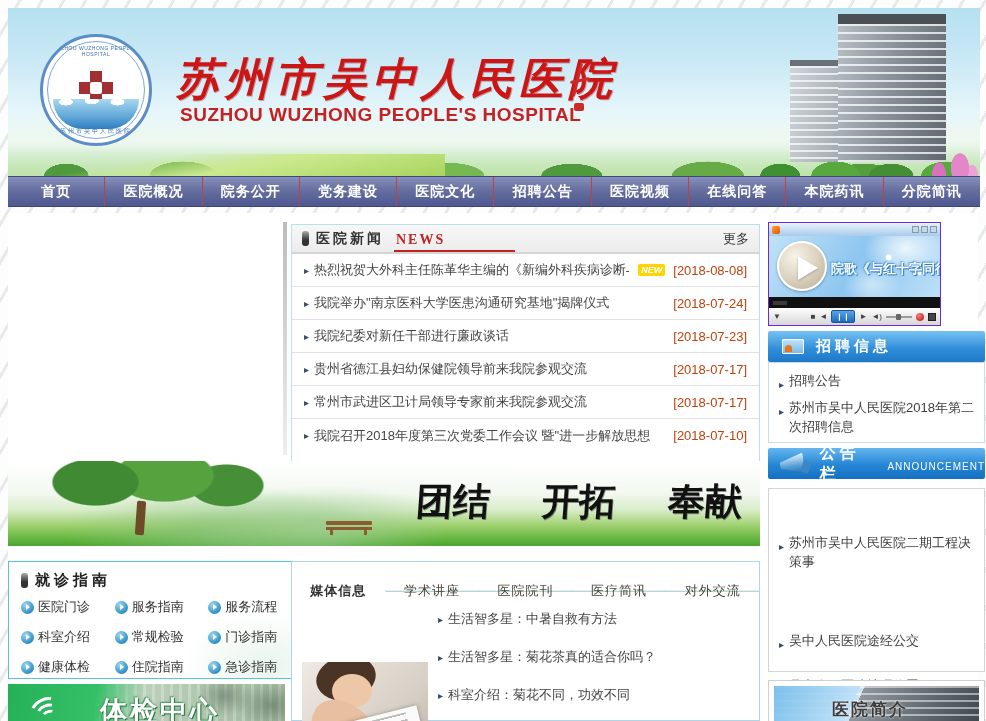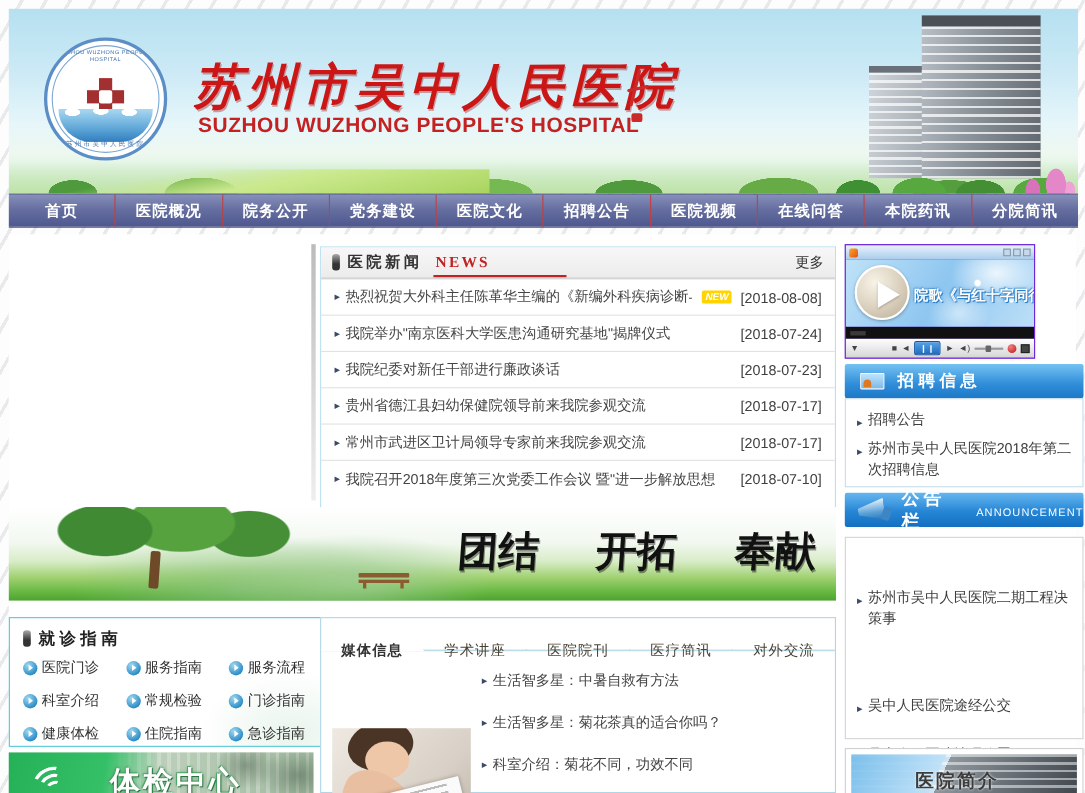--- a/index.html
+++ b/index.html
@@ -112,21 +112,21 @@
     border-bottom:2px solid #c32222; }
   .news-more { margin-left:auto; font-size:13px; color:#333; cursor:pointer; }
   .news-list { }
   .news-row { height:33px; display:flex; align-items:center; padding:0 12px;
     border-bottom:1px solid #e2e2e2; cursor:pointer; }
   .news-row:last-child { border-bottom:none; }
   .tri { color:#3b4a66; font-size:10px; margin-right:5px; }
   .news-row-title { font-size:13px; color:#454545; white-space:nowrap; overflow:hidden; }
   .badge-new { background:#ffd400; color:#fff; font-size:9px; font-weight:bold; font-style:italic;
     padding:1px 3px; border-radius:2px; margin-left:9px; }
-  .news-date { margin-left:auto; font-size:13px; color:#404040; white-space:nowrap; padding-left:8px; }
+  .news-date { margin-left:auto; font-size:13px; color:#c2410c; white-space:nowrap; padding-left:8px; }
 
   
   .player { left:768px; top:222px; width:173px; height:104px; border:1px solid #6d28d9; background:#6d28d9; }
   .player-titlebar { height:13px; display:flex; align-items:center; padding:0 3px;
     background:linear-gradient(180deg,#e8f3fc,#a9cbec); }
   .player-logo { width:8px; height:8px; background:linear-gradient(135deg,#ffa22a,#e05510); border-radius:2px; }
   .win-btns { margin-left:auto; display:flex; gap:2px; }
   .win-btns i { width:7px; height:7px; background:#c8d8e8; border:1px solid #8099b0; display:block; }
   .player-screen { position:relative; height:61px;
     background:

